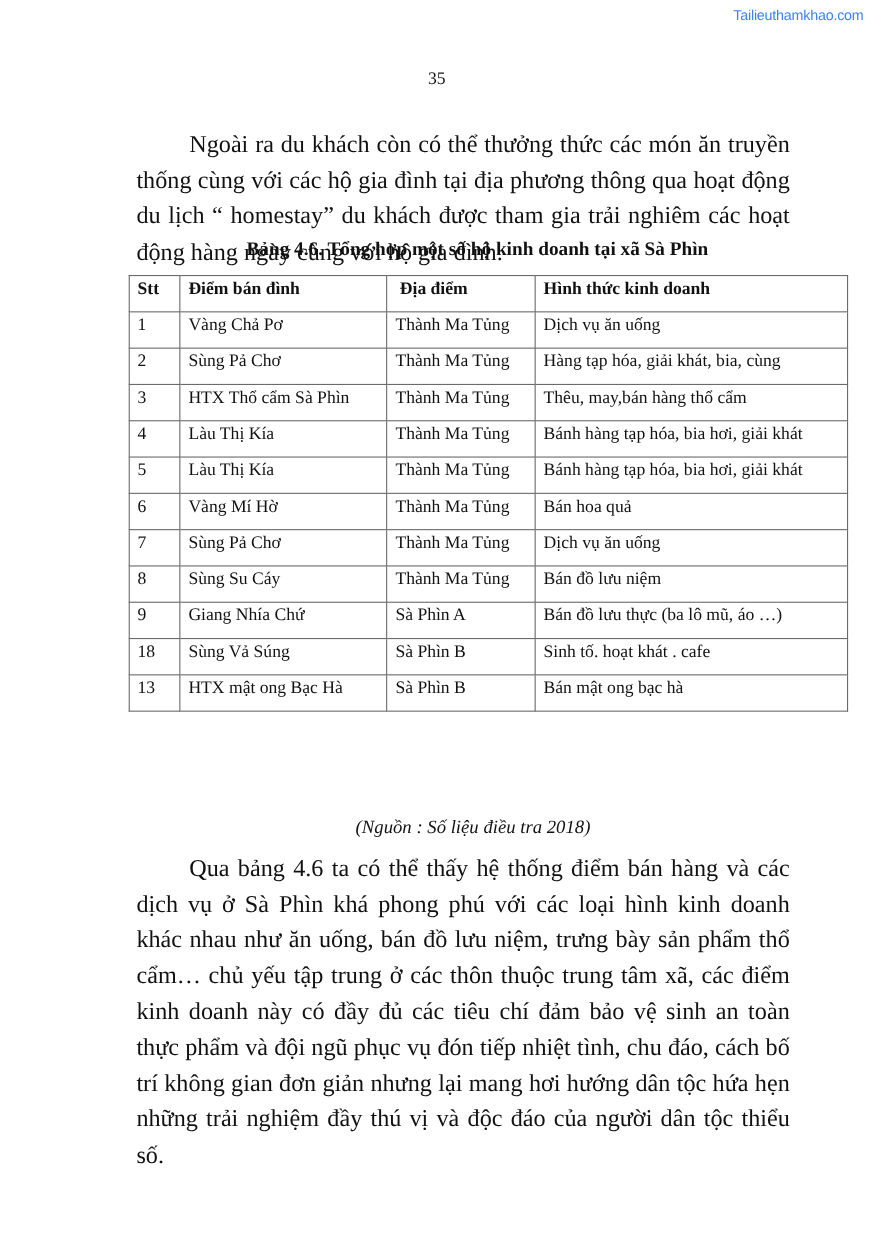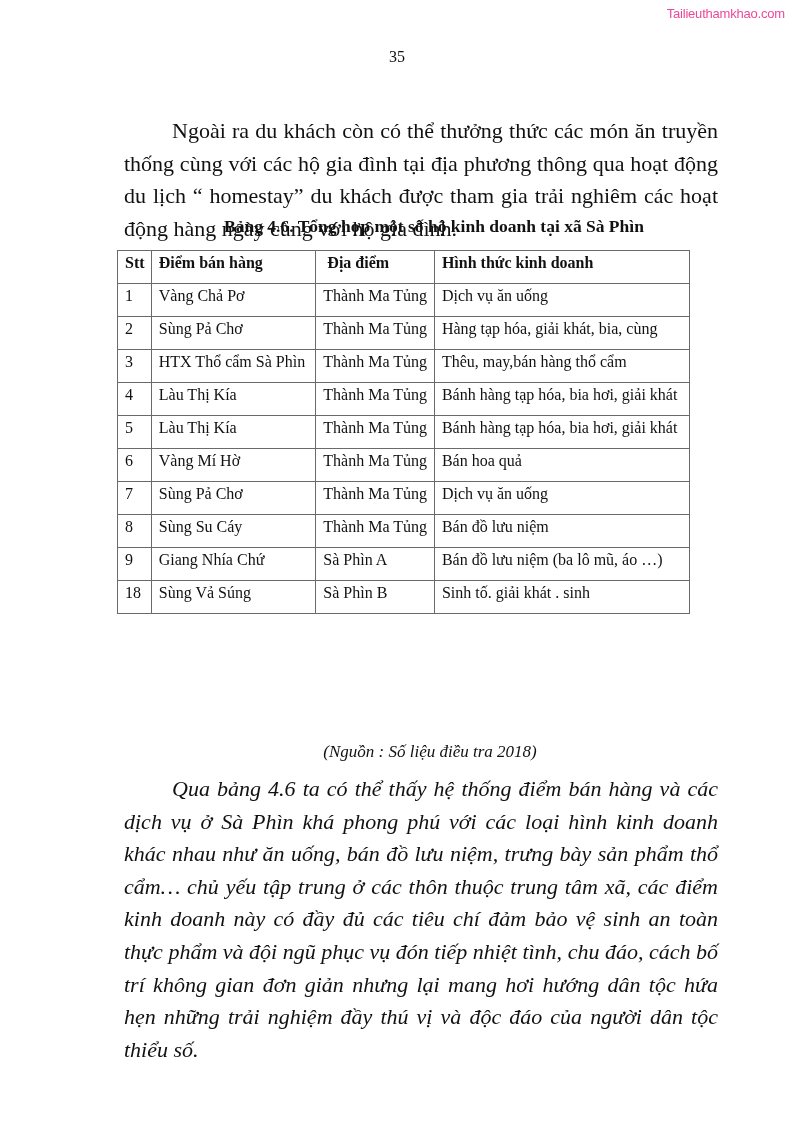--- a/index.html
+++ b/index.html
@@ -4,56 +4,56 @@
 <style>
   html, body { margin: 0; padding: 0; background: #ffffff; }
   body {
     width: 794px; height: 1123px; position: relative; overflow: hidden;
     font-family: "Liberation Serif", "DejaVu Serif", serif;
     color: #111111;
   }
   .watermark {
     position: absolute; top: 6px; right: 9px;
     font-family: "Liberation Sans", "DejaVu Sans", sans-serif;
-    font-size: 13px; color: #ec4899; letter-spacing: -0.2px;
+    font-size: 13px; color: #3b82f6; letter-spacing: -0.2px;
   }
   .page-number {
-    position: absolute; top: 48px; left: 0; width: 794px; text-align: center;
+    position: absolute; top: 63px; left: 0; width: 794px; text-align: center;
     font-size: 16px;
   }
   .para {
     position: absolute; left: 124px; width: 594px;
     font-size: 22px; line-height: 32.6px; text-align: justify;
     margin: 0;
   }
   .para .indent { display: inline-block; width: 48px; }
   #intro { top: 115px; }
   .caption-title {
     position: absolute; top: 216px; left: 0; width: 868px; text-align: center;
     font-size: 17.5px; font-weight: bold;
   }
   table.data {
-    position: absolute; top: 250px; left: 117px; width: 573px;
+    position: absolute; top: 250px; left: 117px; width: 654px;
     border-collapse: collapse; font-size: 16px; padding-left: 25px;
   }
   table.data th, table.data td {
     border: 1px solid #6a6a6a; height: 33px; padding: 0 0 0 7px;
     text-align: left; vertical-align: top; padding-top: 3px;
     box-sizing: border-box; white-space: nowrap;
   }
   table.data th { font-weight: bold; }
   table.data col.c1 { width: 45px; }
   table.data col.c2 { width: 183px; }
   table.data col.c3 { width: 131px; }
   table.data col.c4 { width: 276px; }
   .source {
     position: absolute; top: 742px; left: 0; width: 860px; text-align: center;
     font-size: 17px; font-style: italic;
   }
-  #analysis { top: 773px; font-style: italic; }
+  #analysis { top: 773px; }
 </style>
 </head>
 <body>
 
 <div class="watermark">Tailieuthamkhao.com</div>
 <div class="page-number">35</div>
 
 <p class="para" id="intro"><span class="indent"></span><span>Ngoài ra du khách còn có thể thưởng thức các món ăn truyền thống cùng với các hộ gia đình tại địa phương thông qua hoạt động du lịch “ homestay” du khách được tham gia trải nghiêm các hoạt động hàng ngày cùng với hộ gia đình.</span></p>
 
 <div class="caption-title">Bảng 4.6. Tổng hợp một số hộ kinh doanh  tại xã Sà Phìn</div>
@@ -61,21 +61,21 @@
 <table class="data">
   <colgroup>
       <col class="c1">
       <col class="c2">
       <col class="c3">
       <col class="c4">
     </colgroup>
   <thead>
     <tr>
       <th>Stt</th>
-      <th>Điểm bán hàng</th>
+      <th>Điểm bán đình</th>
       <th style="padding-left:11px">Địa điểm</th>
       <th>Hình thức kinh doanh</th>
     </tr>
   </thead>
   <tbody>
     <tr>
         <td>1</td>
         <td>Vàng Chả Pơ</td>
         <td>Thành Ma Tủng</td>
         <td>Dịch vụ ăn uống</td>
@@ -119,26 +119,32 @@
     <tr>
         <td>8</td>
         <td>Sùng Su Cáy</td>
         <td>Thành Ma Tủng</td>
         <td>Bán đồ lưu niệm</td>
       </tr>
     <tr>
         <td>9</td>
         <td>Giang Nhía Chứ</td>
         <td>Sà Phìn A</td>
-        <td>Bán đồ lưu niệm (ba lô mũ, áo …)</td>
+        <td>Bán đồ lưu thực (ba lô mũ, áo …)</td>
       </tr>
     <tr>
         <td>18</td>
         <td>Sùng Vả Súng</td>
         <td>Sà Phìn B</td>
-        <td>Sinh tố. giải khát . sinh</td>
+        <td>Sinh tố. hoạt khát . cafe</td>
+      </tr>
+    <tr>
+        <td>13</td>
+        <td>HTX mật ong Bạc Hà</td>
+        <td>Sà Phìn B</td>
+        <td>Bán mật ong bạc hà</td>
       </tr>
   </tbody>
 </table>
 
 <div class="source">(Nguồn : Số liệu điều tra 2018)</div>
 
 <p class="para" id="analysis"><span class="indent"></span><span>Qua bảng 4.6 ta có thể thấy hệ thống điểm bán hàng và các dịch vụ ở Sà Phìn khá phong phú với các loại hình kinh doanh khác nhau như ăn uống, bán đồ lưu niệm, trưng bày sản phẩm thổ cẩm… chủ yếu tập trung ở các thôn thuộc trung tâm xã,  các điểm kinh doanh này có đầy đủ các tiêu chí đảm bảo vệ sinh an toàn thực phẩm và đội ngũ phục vụ đón tiếp nhiệt tình, chu đáo, cách bố trí không gian đơn giản nhưng lại mang hơi hướng dân tộc hứa hẹn những trải nghiệm đầy thú vị và độc đáo của người dân tộc thiểu số.</span></p>
 
 </body></html>

